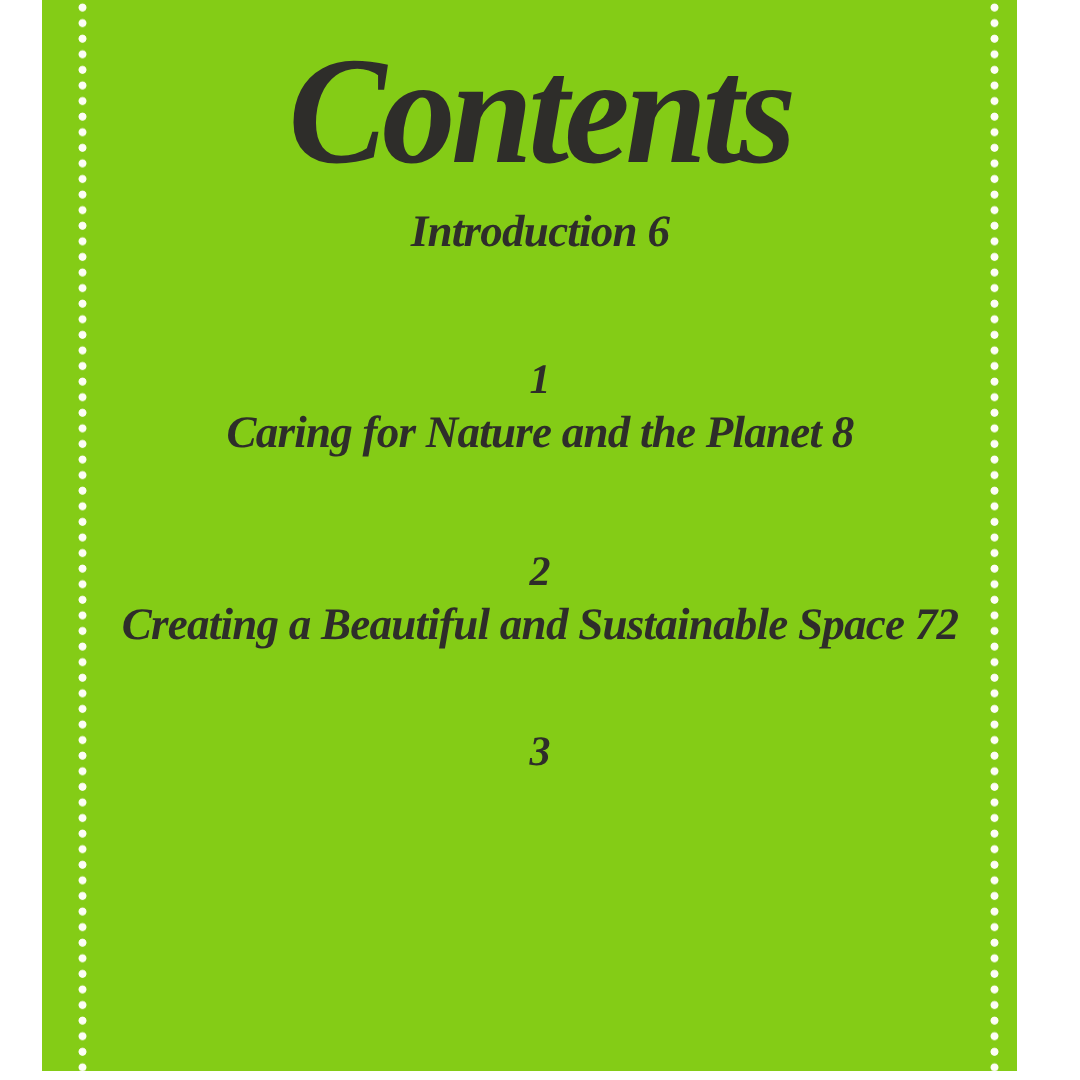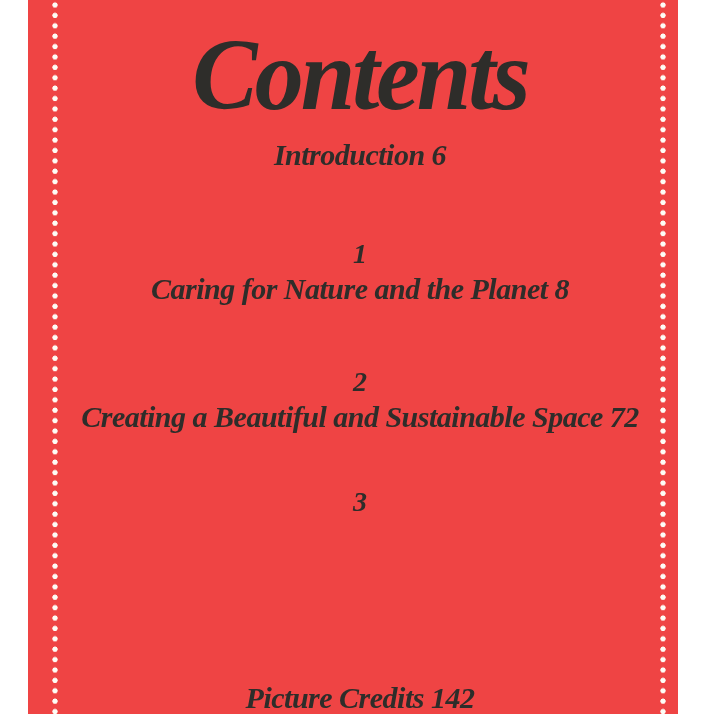--- a/index.html
+++ b/index.html
@@ -12,21 +12,21 @@
     font-family: "Liberation Serif", "DejaVu Serif", serif;
   }
 
   
   .sheet {
     position: absolute;
     left: 28px;
     top: 0;
     width: 650px;   
     height: 714px;  
-    background: #ef4444;
+    background: #84cc16;
     overflow: hidden;
   }
 
   
   .dots {
     position: absolute;
     top: 0;
     bottom: 0;
     width: 6px;
     background-image: radial-gradient(circle at 3px 5px, #fdfdf6 2.4px, rgba(255,255,255,0) 2.9px);
@@ -81,15 +81,14 @@
   <div class="txt entry intro">Introduction 6</div>
 
   <div class="txt chapnum num1">1</div>
   <div class="txt entry ch1">Caring for Nature and the Planet 8</div>
 
   <div class="txt chapnum num2">2</div>
   <div class="txt entry ch2">Creating a Beautiful and Sustainable Space 72</div>
 
   <div class="txt chapnum num3">3</div>
 
-  <div class="txt entry credits">Picture Credits 142</div>
 
 </div>
 
 </body></html>

